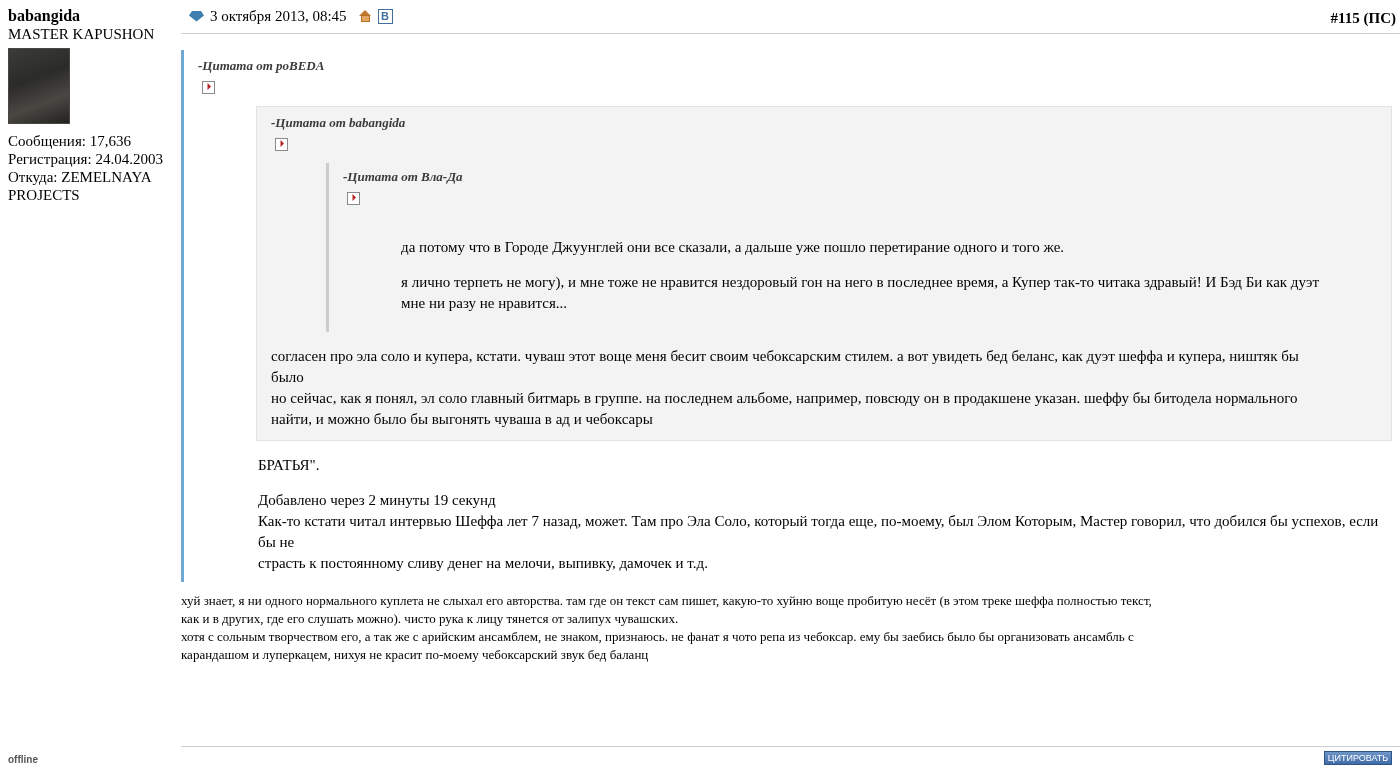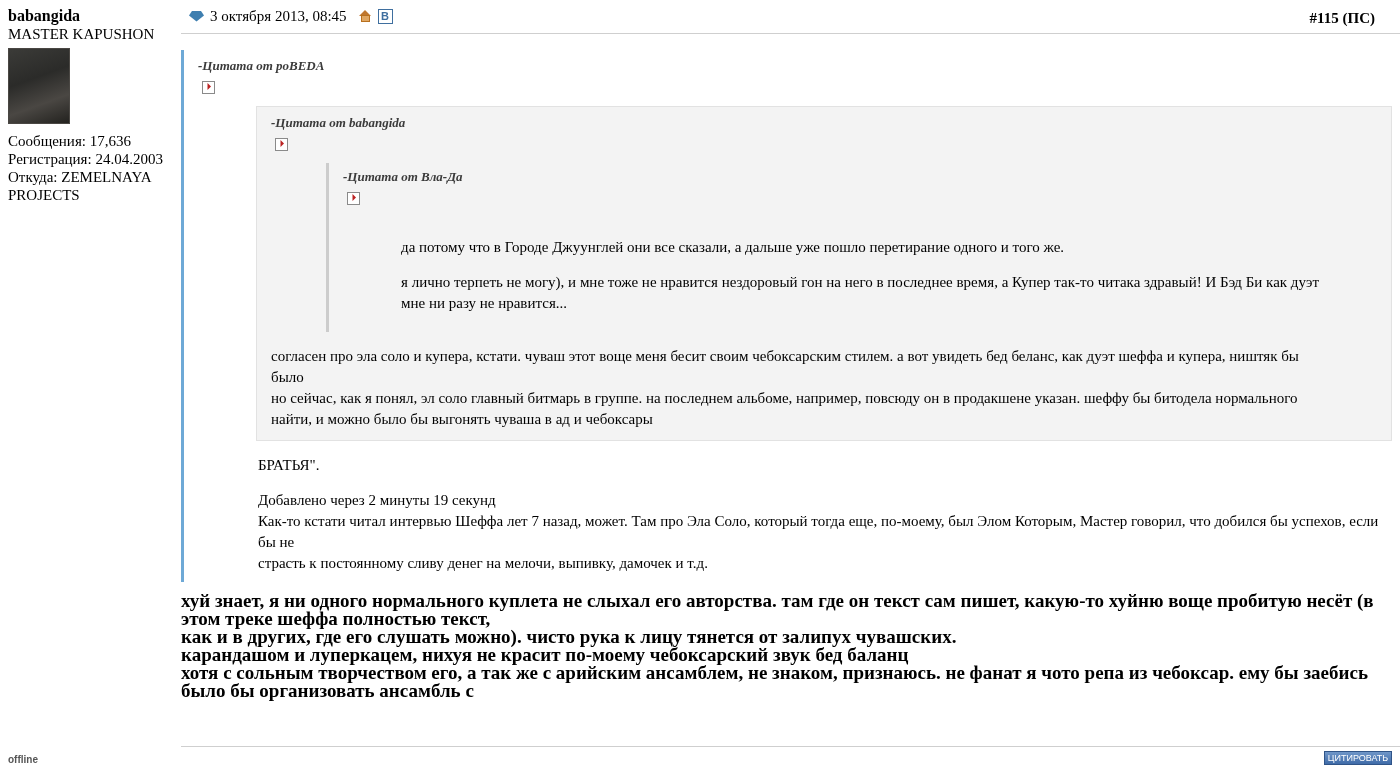--- a/index.html
+++ b/index.html
@@ -69,21 +69,21 @@
     left: 181px;
     top: 0;
     width: 1219px;
     height: 765px;
     box-sizing: border-box;
   }
   .post-head {
     position: relative;
     height: 34px;
     border-bottom: 1px solid #cfcfcf;
-    padding: 8px 25px 0 8px;
+    padding: 8px 4px 0 8px;
     box-sizing: border-box;
   }
   .head-left {
     display: flex;
     align-items: center;
     gap: 6px;
     float: left;
   }
   .gem-icon {
     display: inline-block;
@@ -209,25 +209,24 @@
   .gap-m {
     height: 14px;
   }
   .maintext {
     font-size: 15px;
     line-height: 21px;
     margin: 0;
     padding-left: 60px;
   }
   .tailtext {
-    font-size: 19px;
+    font-size: 13px;
     line-height: 18px;
     margin: 0;
     padding: 0 8px 0 0;
-    font-weight: bold;
   }
   .tail-wrap {
     padding-top: 10px;
   }
   .footer-rule {
     position: absolute;
     left: 0;
     bottom: 18px;
     width: 1219px;
     border-top: 1px solid #cfcfcf;
@@ -313,21 +312,21 @@
         <p class="maintext">БРАТЬЯ".</p>
         <div class="gap-m"></div>
         <p class="maintext">Добавлено через 2 минуты 19 секунд</p>
         <p class="maintext">Как-то кстати читал интервью Шеффа лет 7 назад, может. Там про Эла Соло, который тогда еще, по-моему, был Элом Которым, Мастер говорил, что добился бы успехов, если бы не</p>
         <p class="maintext">страсть к постоянному сливу денег на мелочи, выпивку, дамочек и т.д.</p>
       </div>
 
       <div class="tail-wrap">
         <p class="tailtext">хуй знает, я ни одного нормального куплета не слыхал его авторства. там где он текст сам пишет, какую-то хуйню воще пробитую несёт (в этом треке шеффа полностью текст,</p>
         <p class="tailtext">как и в других, где его слушать можно). чисто рука к лицу тянется от залипух чувашских.</p>
+        <p class="tailtext">хотя с сольным творчеством его, а так же с арийским ансамблем, не знаком, признаюсь. не фанат я чото репа из чебоксар. ему бы заебись было бы организовать ансамбль с</p>
         <p class="tailtext">карандашом и луперкацем, нихуя не красит по-моему чебоксарский звук бед баланц</p>
-        <p class="tailtext">хотя с сольным творчеством его, а так же с арийским ансамблем, не знаком, признаюсь. не фанат я чото репа из чебоксар. ему бы заебись было бы организовать ансамбль с</p>
       </div>
     </div>
 
     <div class="footer-rule"></div>
     <div class="quote-button">ЦИТИРОВАТЬ</div>
   </div>
 </div>
 
 </body></html>

